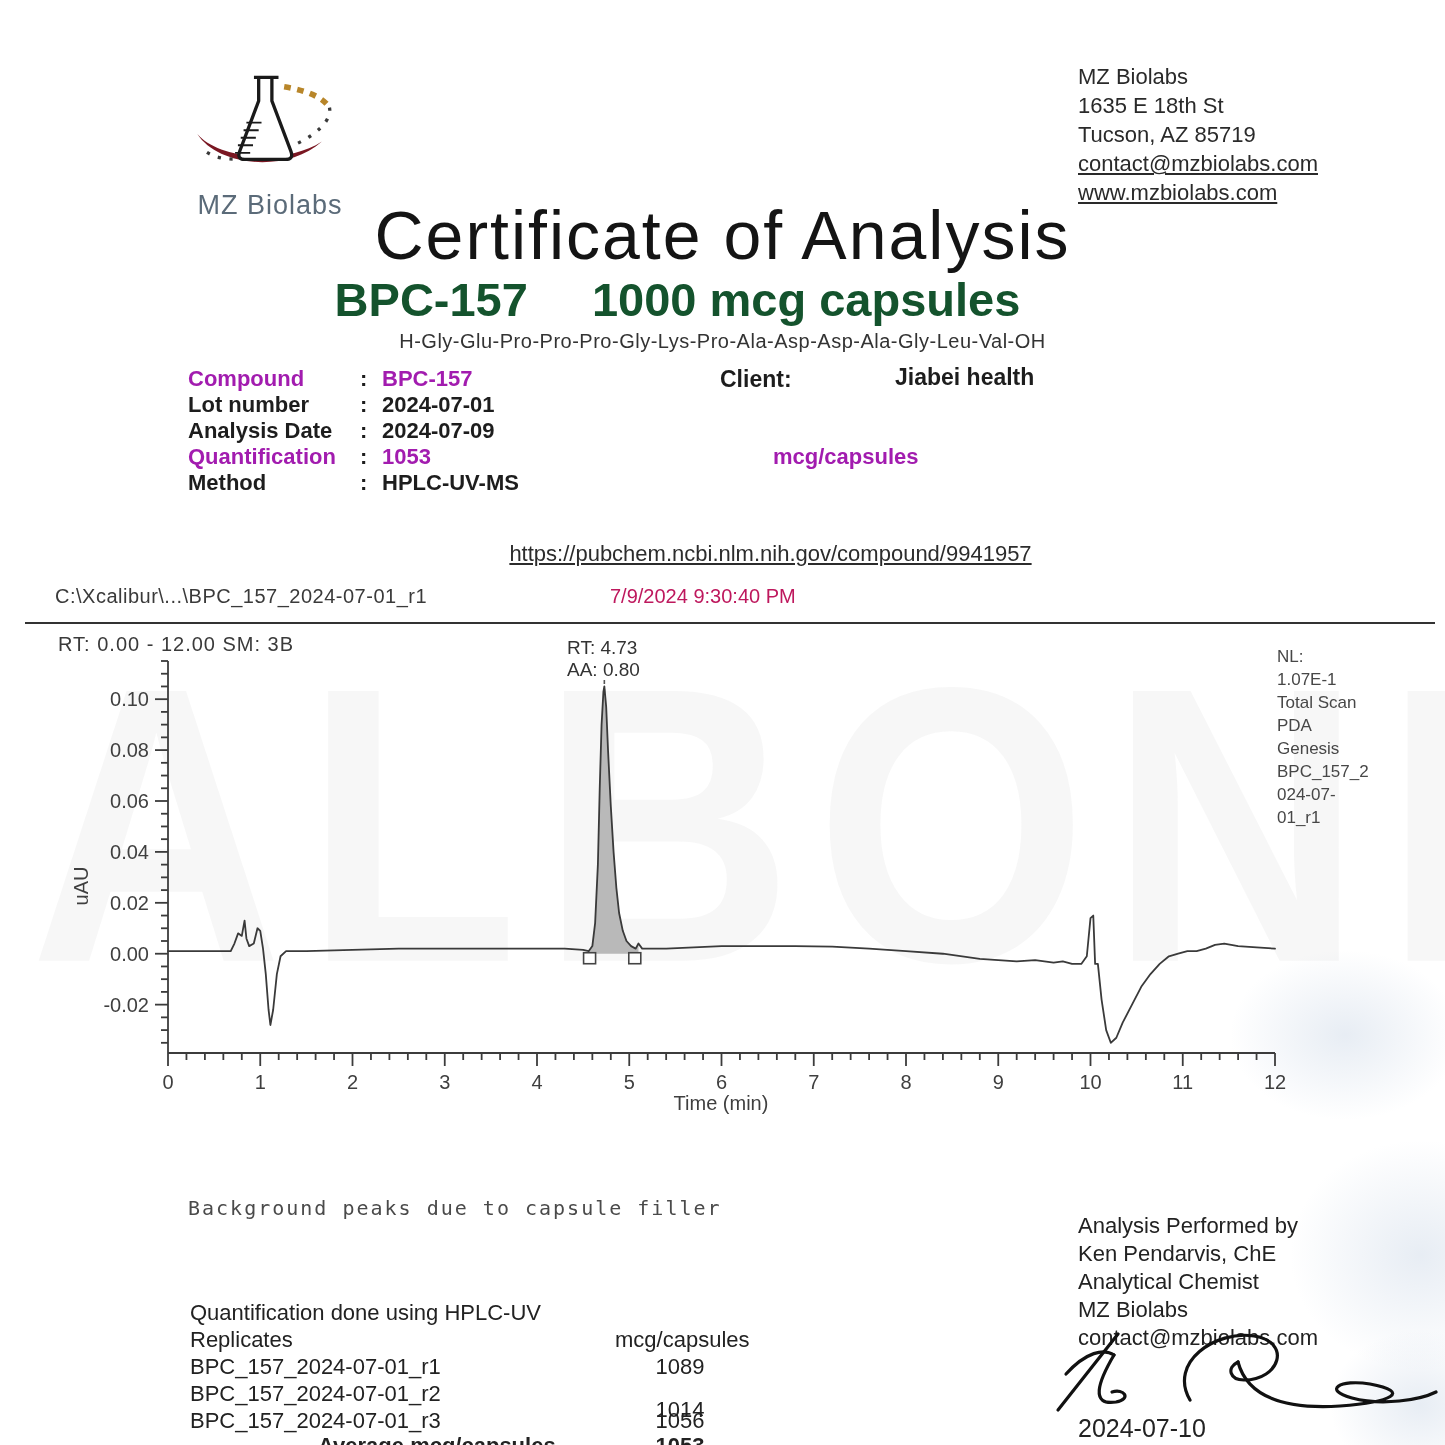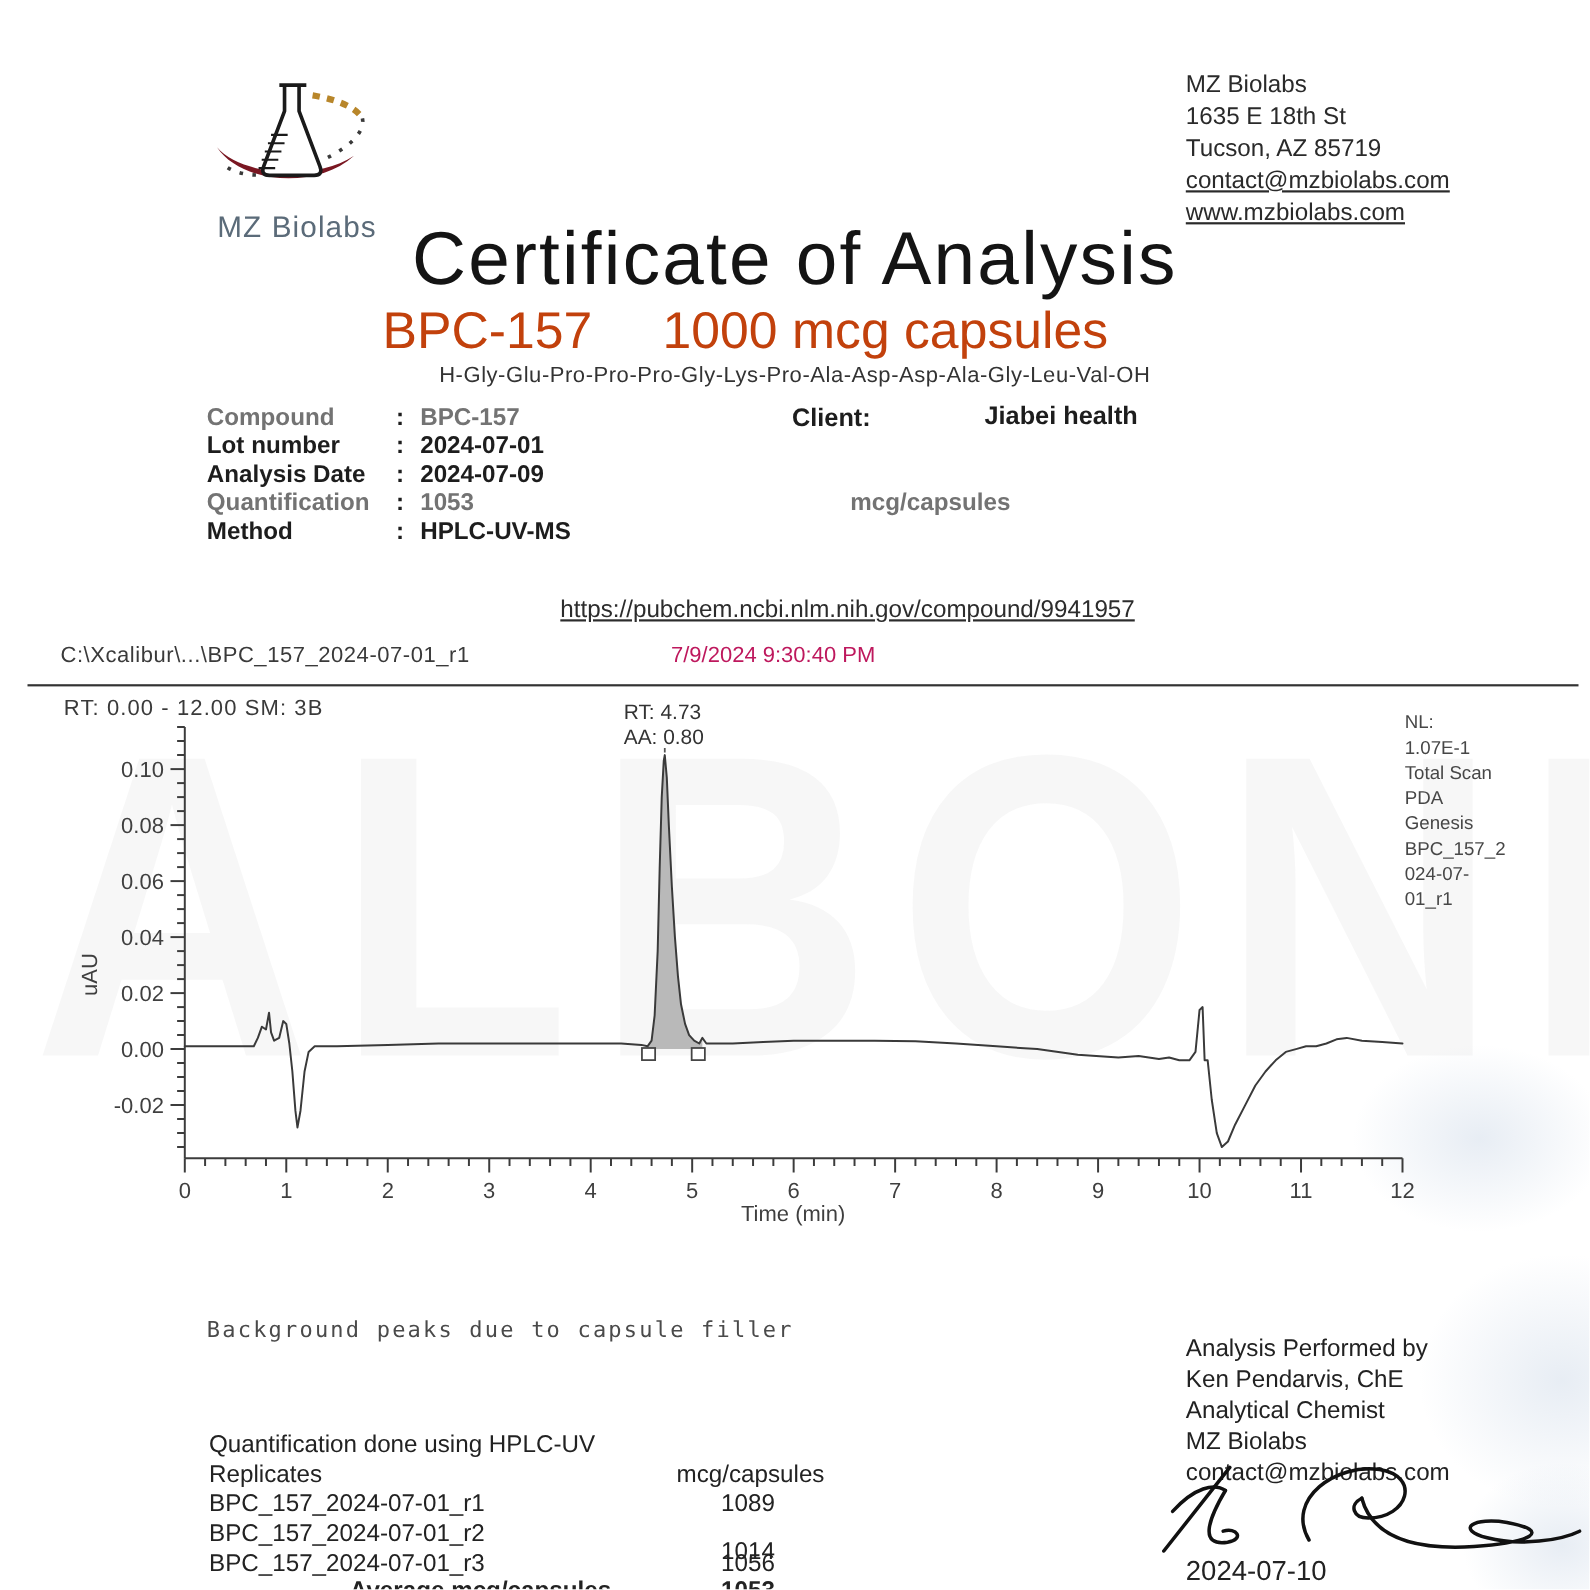--- a/index.html
+++ b/index.html
@@ -6,28 +6,28 @@
   #page{position:relative;width:1445px;height:1445px;background:#fff;overflow:hidden;
         font-family:"Liberation Sans",sans-serif;color:#1d1d1d;}
   .abs{position:absolute;}
   
   #addr{left:1078px;top:62px;font-size:22px;line-height:29px;color:#2a2a2a;}
   #addr a{color:#2a2a2a;text-decoration:underline;display:block;}
   #logo-wrap{left:185px;top:66px;width:170px;text-align:center;}
   #logo-text{font-size:27px;color:#5b6b79;letter-spacing:1px;margin-top:2px;}
   
   #title{left:0;top:196px;width:1445px;text-align:center;font-size:68px;letter-spacing:2px;color:#141414;}
-  #subtitle{left:0;top:272px;width:1355px;text-align:center;font-size:47px;color:#c2410c;}
+  #subtitle{left:0;top:272px;width:1355px;text-align:center;font-size:47px;color:#14532d;font-weight:bold;}
   #subtitle .gap{display:inline-block;width:64px;}
   #sequence{left:0;top:330px;width:1445px;text-align:center;font-size:20px;color:#333;letter-spacing:.5px;}
   
   .inforow{position:absolute;left:188px;font-size:22px;font-weight:bold;white-space:nowrap;}
   .inforow .lab{display:inline-block;width:172px;}
   .inforow .col{display:inline-block;width:22px;}
-  .olive{color:#737373;}
+  .olive{color:#a21caf;}
   #client-lab{left:720px;top:366px;font-size:23px;font-weight:bold;}
   #client-val{left:895px;top:364px;font-size:23px;font-weight:bold;}
   .unit{position:absolute;left:585px;}
   
   #pubchem-cid{left:0;top:513px;width:1445px;text-align:center;font-size:22px;color:#2c2c2c;}
   #pubchem-url{left:0;top:541px;width:1445px;text-align:center;font-size:22px;padding-left:48px;}
   #pubchem-url a{color:#2c2c2c;text-decoration:underline;}
   
   #filepath{left:55px;top:585px;font-size:20px;color:#3a3a3a;letter-spacing:.5px;}
   #stamp{left:610px;top:585px;font-size:20px;color:#be185d;}

